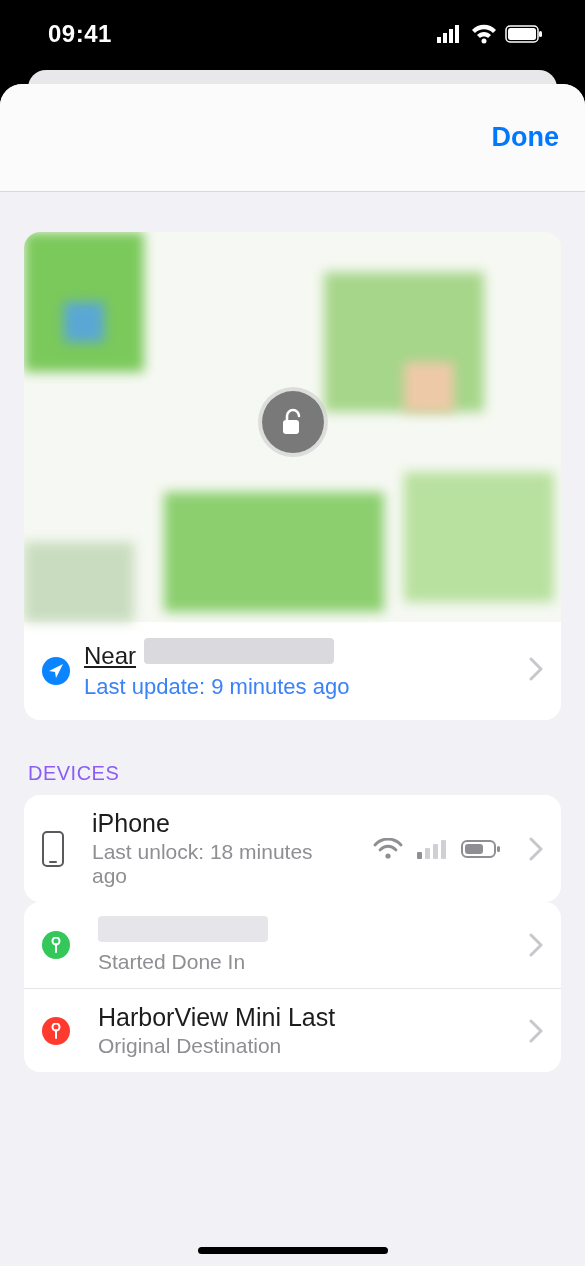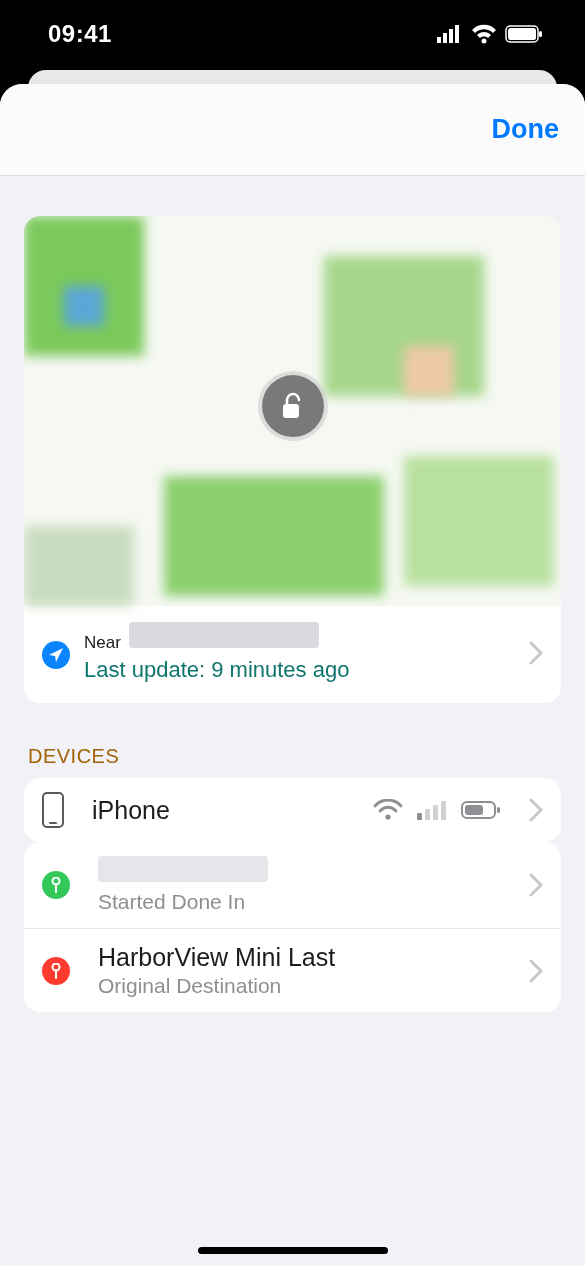--- a/index.html
+++ b/index.html
@@ -11,41 +11,41 @@
   .status-time { font-size:24px; font-weight:600; letter-spacing:0.5px; }
   .status-icons { display:flex; align-items:center; gap:8px; }
 
   
   .sheet-back { position:absolute; top:70px; left:28px; right:28px; height:30px; background:#e8e8ea; border-top-left-radius:18px; border-top-right-radius:18px; }
 
   
   .sheet { position:absolute; top:84px; left:0; right:0; bottom:0; background:#f2f2f6; border-top-left-radius:22px; border-top-right-radius:22px; overflow:hidden; }
 
   
-  .navbar { height:92px; background:#fbfbfb; border-bottom:1px solid #d9d9dd; display:flex; align-items:center; justify-content:flex-end; padding:0 26px; }
+  .navbar { height:108px; background:#fbfbfb; border-bottom:1px solid #d9d9dd; display:flex; align-items:center; justify-content:flex-end; padding:0 26px; }
   .done-btn { color:#0079ff; font-size:27px; font-weight:600; background:none; border:none; }
 
   .content { padding:0 24px 40px; }
 
   
   .map-card { margin-top:40px; background:#fff; border-radius:16px; overflow:hidden; }
   .map-area { position:relative; height:390px; background:
     linear-gradient(135deg, rgba(255,255,255,0.6),rgba(255,255,255,0.6)),
     #e8efe0;
   }
   .pix { position:absolute; filter:blur(6px); }
   .pin-center { position:absolute; left:50%; top:50%; transform:translate(-50%,-58%); width:62px; height:62px; border-radius:50%; background:rgba(110,110,112,0.92); display:flex; align-items:center; justify-content:center; box-shadow:0 0 0 4px rgba(200,200,200,0.55); }
   .map-footer { display:flex; align-items:center; padding:16px 18px 20px; gap:14px; }
   .loc-badge { width:28px; height:28px; border-radius:50%; background:#0a84ff; display:flex; align-items:center; justify-content:center; flex:0 0 auto; margin-top:4px; }
   .map-text { flex:1; }
-  .map-title-row { display:flex; align-items:baseline; gap:8px; font-size:17px; color:#1c1c1e; }
+  .map-title-row { display:flex; align-items:baseline; gap:8px; font-size:24px; color:#1c1c1e;text-decoration:underline; }
   .redact { display:inline-block; width:190px; height:26px; background:#dadade; border-radius:4px; }
-  .map-sub { color:#0f766e; font-size:22px; margin-top:4px; }
-
-  .section-header { color:#a16207; font-size:20px; letter-spacing:0.5px; margin:42px 4px 10px; }
+  .map-sub { color:#3b82f6; font-size:22px; margin-top:4px; }
+
+  .section-header { color:#8b5cf6; font-size:20px; letter-spacing:0.5px; margin:42px 4px 10px; }
 
   .card { background:#fff; border-radius:16px; overflow:hidden; }
   .row { display:flex; align-items:center; padding:14px 18px; gap:28px; }
   .row + .row, .call-row { border-top:1px solid #e5e5ea; }
   .row-main { flex:1; min-width:0; }
   .row-title { font-size:25px; color:#1c1c1e; }
   .row-sub { font-size:21px; color:#8e8e93; margin-top:2px; }
   .status-mini { display:flex; align-items:center; gap:14px; color:#8e8e93; }
   .chev { color:#c7c7cc; }
 
@@ -135,20 +135,21 @@
 
       <div class="section-header">DEVICES</div>
       <div class="card">
         <div class="row">
           <svg width="22" height="36" viewBox="0 0 22 36">
               <rect x="1" y="1" width="20" height="34" rx="4" fill="none" stroke="#5a5a5e" stroke-width="2"></rect>
               <rect x="7" y="30" width="8" height="2" rx="1" fill="#5a5a5e"></rect>
             </svg>
           <div class="row-main">
             <div class="row-title">iPhone</div>
+            <div class="row-sub">Last unlock: 18 minutes ago</div>
           </div>
           <div class="status-mini">
             <svg width="30" height="22" viewBox="0 0 30 22">
                 <path d="M2 7 C9 -1 21 -1 28 7" fill="none" stroke="#8e8e93" stroke-width="2.8" stroke-linecap="round"></path>
                 <path d="M7 12 C12 7 18 7 23 12" fill="none" stroke="#8e8e93" stroke-width="2.8" stroke-linecap="round"></path>
                 <circle cx="15" cy="18" r="2.6" fill="#8e8e93"></circle>
               </svg>
             <svg width="30" height="20" viewBox="0 0 30 20">
                 <rect x="0" y="13" width="5" height="7" rx="1" fill="#8e8e93"></rect>
                 <rect x="8" y="9" width="5" height="11" rx="1" fill="#d0d0d4"></rect>

